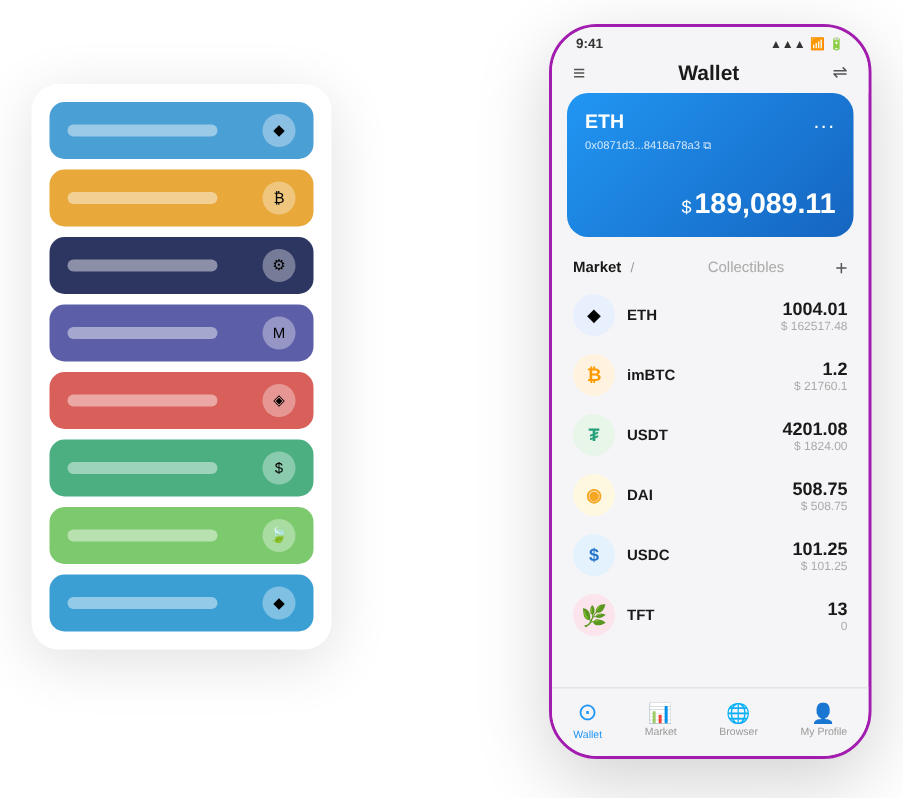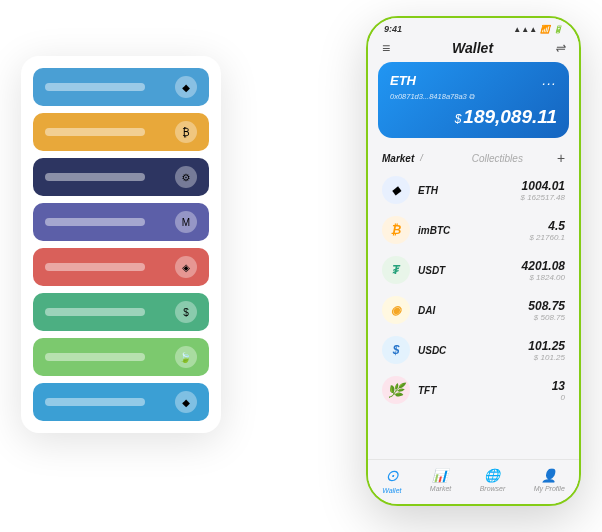--- a/index.html
+++ b/index.html
@@ -74,26 +74,25 @@
 
     
     .phone {
       position: absolute;
       right: 0;
       top: 0;
       width: 215px;
       height: 490px;
       background: #f5f5f7;
       border-radius: 32px;
-      border: 2px solid #84cc16;
+      border: 2px solid #a21caf;
       box-shadow: 0 15px 50px rgba(0,0,0,0.18);
       overflow: hidden;
       display: flex;
       flex-direction: column;
-      font-style: italic;
     }
 
     .phone-status-bar {
       display: flex;
       justify-content: space-between;
       align-items: center;
       padding: 6px 16px 2px;
       background: #f5f5f7;
       font-size: 9px;
       font-weight: 600;
@@ -156,21 +155,21 @@
     }
 
     .eth-card-dots {
       font-size: 14px;
       letter-spacing: 1px;
     }
 
     .eth-card-address {
       font-size: 7.5px;
       opacity: 0.8;
-      margin-bottom: 4px;
+      margin-bottom: 24px;
     }
 
     .eth-card-balance {
       font-size: 19px;
       font-weight: 700;
       text-align: right;
     }
 
     .eth-card-balance .dollar {
       font-size: 12px;
@@ -390,21 +389,21 @@
         <div class="asset-amounts">
           <div class="asset-amount-main">1004.01</div>
           <div class="asset-amount-usd">$ 162517.48</div>
         </div>
       </div>
 
       <div class="asset-row">
         <div class="asset-icon asset-icon-imbtc" style="font-weight:700;color:#f90;">₿</div>
         <span class="asset-name">imBTC</span>
         <div class="asset-amounts">
-          <div class="asset-amount-main">4.5</div>
+          <div class="asset-amount-main">1.2</div>
           <div class="asset-amount-usd">$ 21760.1</div>
         </div>
       </div>
 
       <div class="asset-row">
         <div class="asset-icon asset-icon-usdt" style="color:#26a17b;font-weight:700;">₮</div>
         <span class="asset-name">USDT</span>
         <div class="asset-amounts">
           <div class="asset-amount-main">4201.08</div>
           <div class="asset-amount-usd">$ 1824.00</div>

